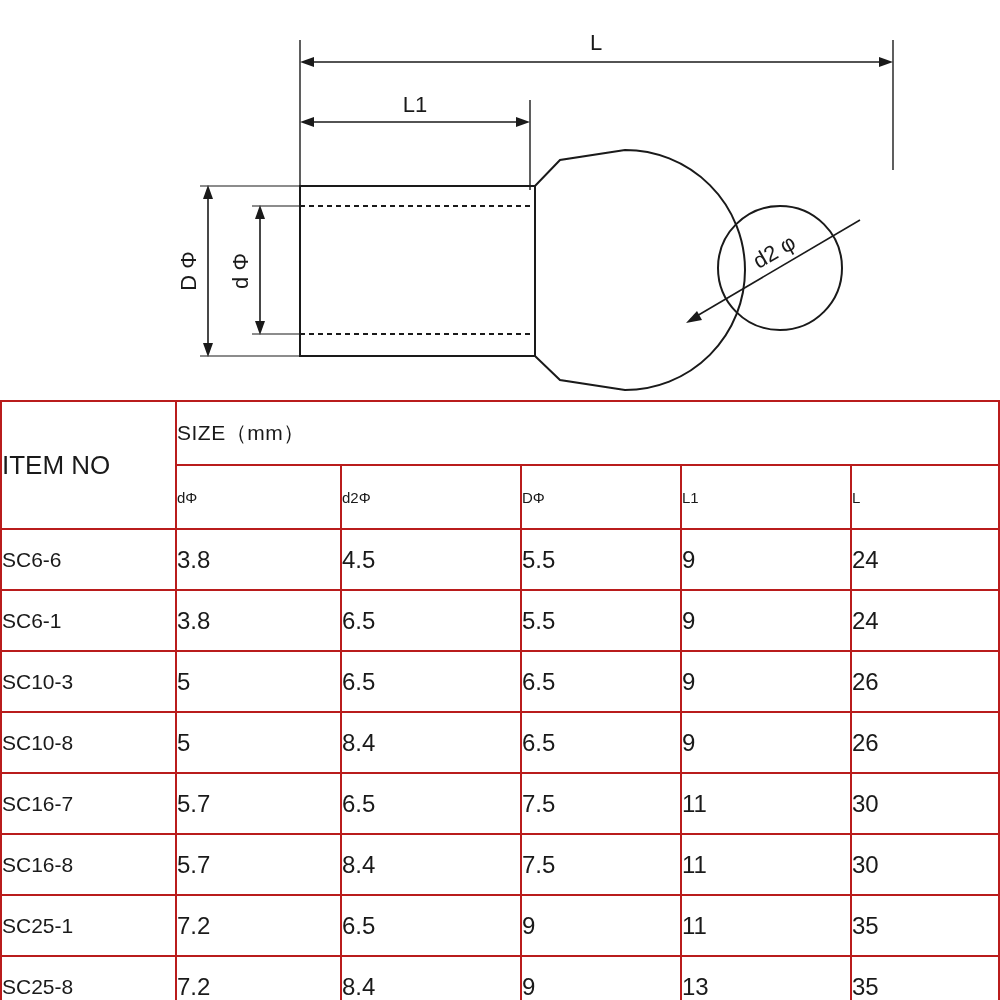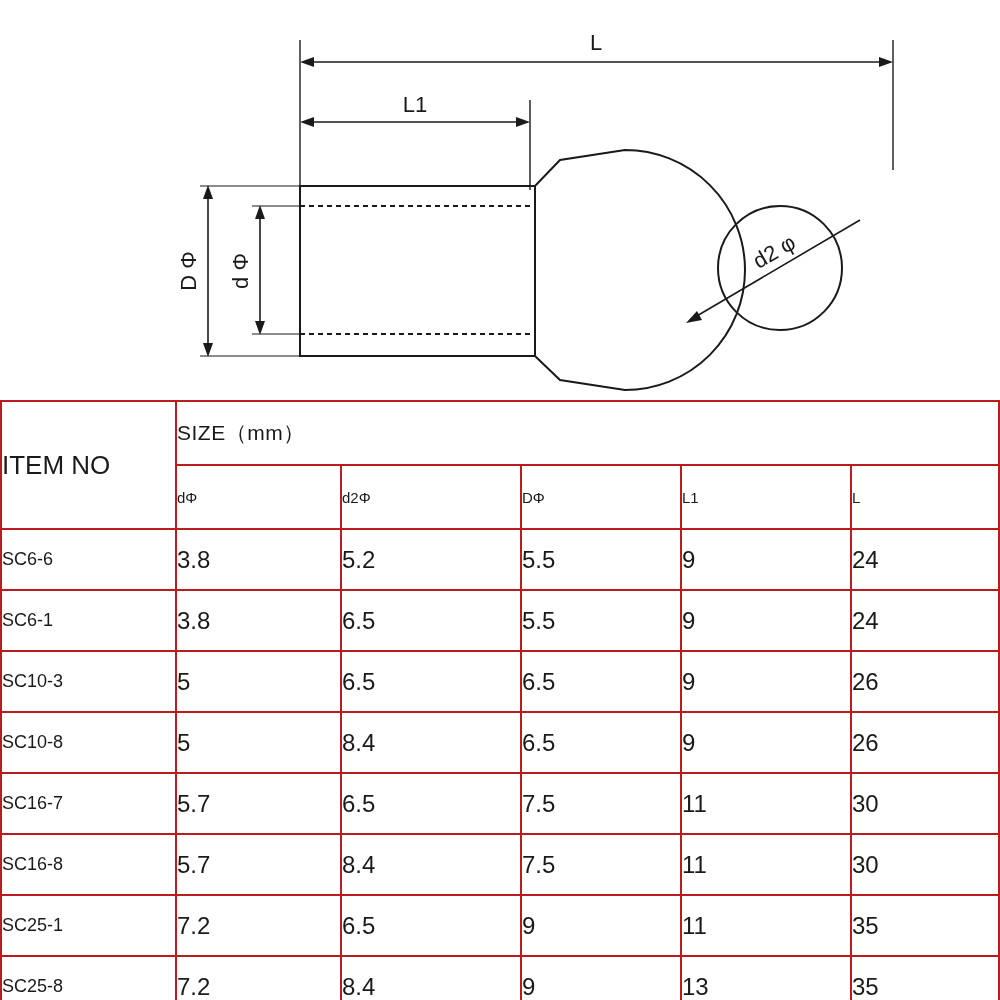--- a/index.html
+++ b/index.html
@@ -70,21 +70,21 @@
   }
   .sub-header {
     height: 62px;
     font-size: 15px;
   }
   .data-row td {
     height: 59px;
     font-size: 24px;
   }
   .data-row td.item-cell {
-    font-size: 18px;
+    font-size: 21px;
   }
 </style>
 </head>
 <body>
 
 <div id="page">
 
   <div id="drawing">
     <svg width="1000" height="400" viewBox="0 0 1000 400" xmlns="http://www.w3.org/2000/svg">
       <g stroke="#1a1a1a" fill="none" stroke-width="2">
@@ -161,21 +161,21 @@
         <th class="sub-header">d2Φ</th>
         <th class="sub-header">DΦ</th>
         <th class="sub-header">L1</th>
         <th class="sub-header">L</th>
       </tr>
     </thead>
     <tbody>
       <tr class="data-row">
         <td class="item-cell">SC6-6</td>
         <td>3.8</td>
-        <td>5.2</td>
+        <td>4.5</td>
         <td>5.5</td>
         <td>9</td>
         <td>24</td>
       </tr>
       <tr class="data-row">
         <td class="item-cell">SC6-1</td>
         <td>3.8</td>
         <td>6.5</td>
         <td>5.5</td>
         <td>9</td>

